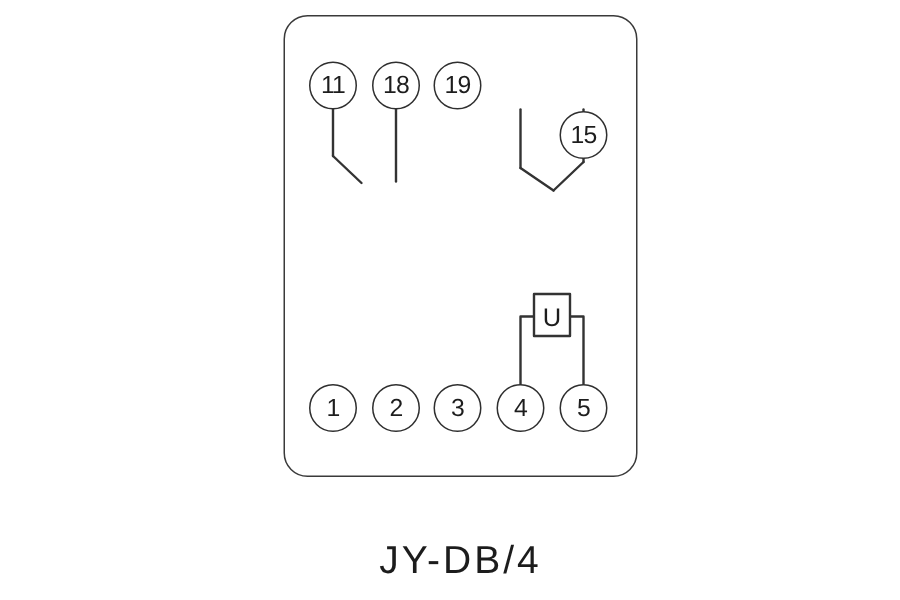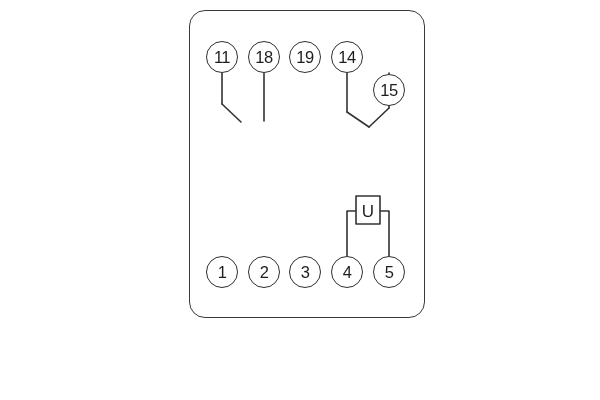--- a/index.html
+++ b/index.html
@@ -90,23 +90,23 @@
       <path d="M347,256 V211 H356"></path>
       <path d="M389,256 V211 H380"></path>
       <rect x="356" y="196" width="24" height="28" fill="#ffffff" stroke="#333333"></rect>
       <text x="368" y="217" text-anchor="middle" font-family="Liberation Sans, sans-serif" font-size="17" fill="#1d1d1d" stroke="none">U</text>
     </g>
   </svg>
 
   <div class="term" style="left:206px; top:41px;">11</div>
   <div class="term" style="left:248px; top:41px;">18</div>
   <div class="term" style="left:289px; top:41px;">19</div>
-  <div class="term" style="left:331px; top:41px;">14</div>
   <div class="term" style="left:373px; top:41px;margin-top:33px;">15</div>
 
   <div class="term" style="left:206px; top:256px;">1</div>
   <div class="term" style="left:248px; top:256px;">2</div>
   <div class="term" style="left:289px; top:256px;">3</div>
   <div class="term" style="left:331px; top:256px;">4</div>
   <div class="term" style="left:373px; top:256px;">5</div>
 
+  <div class="model-label">JY-DB/4</div>
 
 </div>
 
 </body></html>

